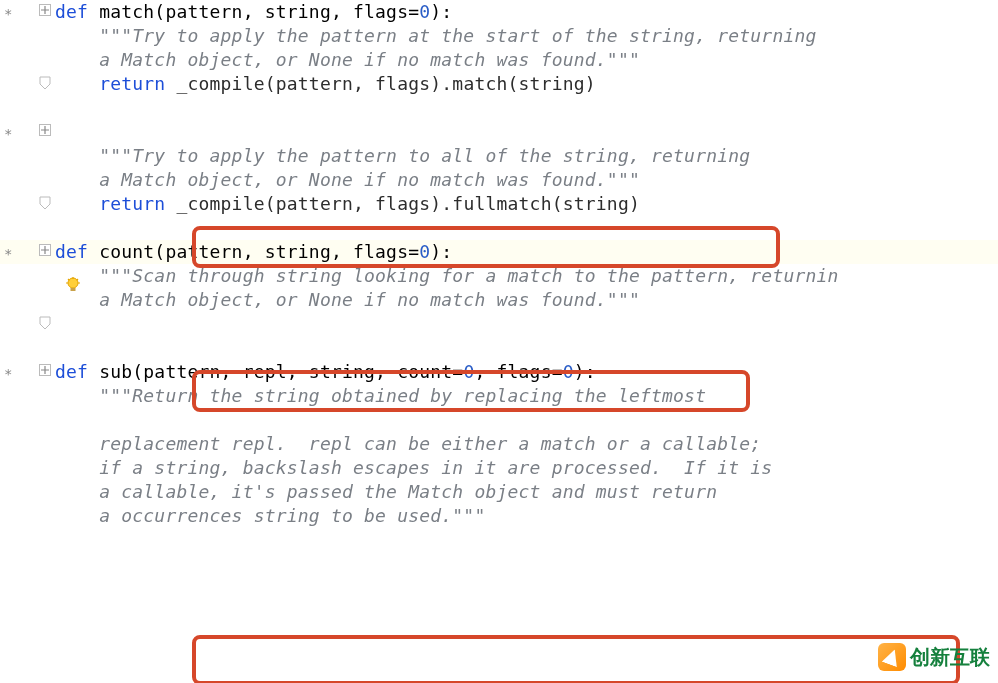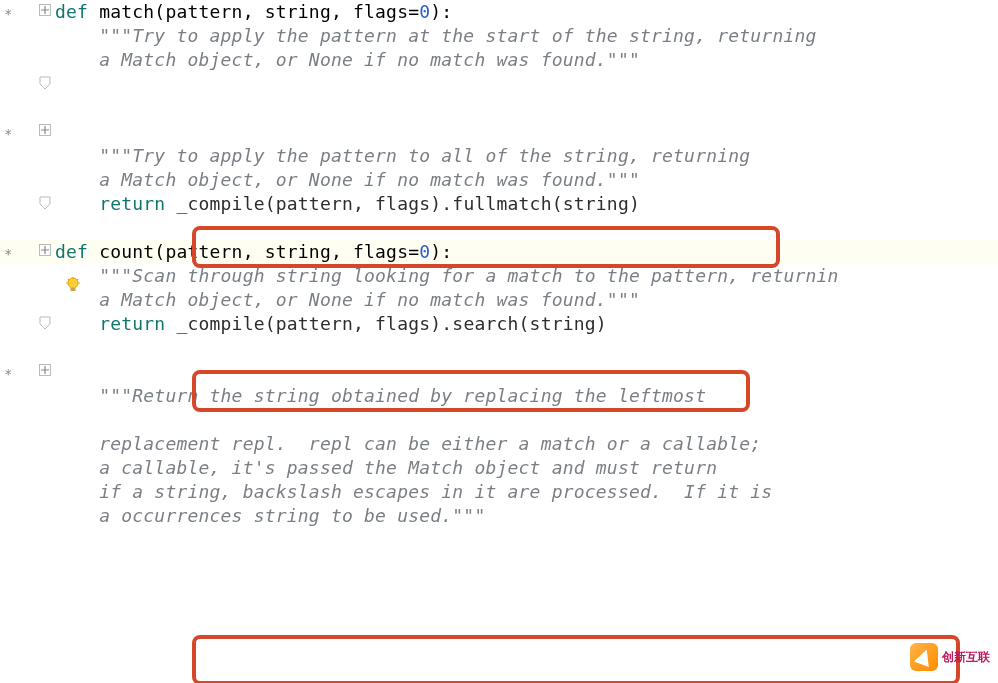--- a/index.html
+++ b/index.html
@@ -5,32 +5,32 @@
   html,body{margin:0;padding:0;background:#fff;font-family:"Menlo","Monaco","Consolas",monospace;font-size:18px;line-height:24px;color:#000;}
   .editor{position:relative;width:998px;height:683px;overflow:hidden;}
   .line{display:flex;align-items:flex-start;position:relative;}
   .gutter{flex:0 0 55px;width:55px;height:24px;position:relative;}
   .star{position:absolute;left:4px;top:2px;color:#888;font-size:14px;}
   .fold{position:absolute;right:4px;top:4px;width:12px;height:12px;}
   .fold svg{display:block;}
   .end-icon{position:absolute;right:4px;top:4px;width:12px;height:14px;}
   .end-icon svg{display:block;}
   .code{white-space:pre;padding-left:0;letter-spacing:0.2px;}
-  .kw{color:#0f766e;}
+  .kw{color:#1d4ed8;}
   .fn{font-weight:400;}
   .num{color:#2a5dc7;}
   .doc{color:#7a7f86;font-style:italic;}
   .hl-call{color:#2d2d2d;}
   .bulb{position:absolute;left:64px;top:276px;width:18px;height:18px;}
   .line-hl{background:#fffef2;}
   .redbox{position:absolute;border:4px solid #d6472a;border-radius:8px;pointer-events:none;}
   .watermark{position:absolute;right:8px;bottom:12px;display:flex;align-items:center;gap:4px;}
   .watermark .logo{width:28px;height:28px;background:linear-gradient(135deg,#ffb347,#ff8c00);border-radius:6px;position:relative;}
   .watermark .logo::after{content:"";position:absolute;inset:6px;background:#fff;clip-path:polygon(50% 0,100% 100%,0 100%);transform:rotate(20deg);}
-  .watermark .txt{font-family:sans-serif;font-size:12px;color:#be185d;font-weight:600;}
+  .watermark .txt{font-family:sans-serif;font-size:20px;color:#15803d;font-weight:600;}
 </style>
 </head>
 <body>
 
 <div class="editor">
 
   <div class="line">
     <div class="gutter">
       <span class="star">*</span>
       <span class="fold">
@@ -51,20 +51,21 @@
       <div class="code">    <span class="doc">a Match object, or None if no match was found."""</span></div>
     </div>
   <div class="line">
       <div class="gutter">
         <span class="end-icon">
           <svg viewBox="0 0 12 14">
             <path d="M1 1 H11 V8 L6 13 L1 8 Z" fill="#fff" stroke="#bbb"></path>
           </svg>
         </span>
       </div>
+      <div class="code">    <span class="kw">return </span><span class="hl-call">_compile(pattern, flags).match(string)</span></div>
     </div>
   <div class="line">
       <div class="gutter"></div>
       <div class="code">&nbsp;</div>
     </div>
 
   <div class="line">
     <div class="gutter">
       <span class="star">*</span>
       <span class="fold">
@@ -126,56 +127,56 @@
       <div class="code">    <span class="doc">a Match object, or None if no match was found."""</span></div>
     </div>
   <div class="line">
       <div class="gutter">
         <span class="end-icon">
           <svg viewBox="0 0 12 14">
             <path d="M1 1 H11 V8 L6 13 L1 8 Z" fill="#fff" stroke="#bbb"></path>
           </svg>
         </span>
       </div>
-      <div class="code">    <span class="kw">return </span><span class="hl-call">_compile(pattern, flags).search(string)</span></div>
     </div>
   <div class="line">
       <div class="gutter"></div>
       <div class="code">&nbsp;</div>
     </div>
 
   <div class="line">
     <div class="gutter">
       <span class="star">*</span>
       <span class="fold">
           <svg viewBox="0 0 12 12">
             <rect x="0.5" y="0.5" width="11" height="11" fill="#fff" stroke="#bbb"></rect>
             <path d="M2 6 H10 M6 2 V10" stroke="#888" stroke-width="1.2"></path>
           </svg>
         </span>
     </div>
+    <div class="code"><span class="kw">def </span><span class="fn">sub</span><span>(pattern, repl, string, count=</span><span class="num">0</span><span>, flags=</span><span class="num">0</span><span>):</span></div>
   </div>
   <div class="line">
       <div class="gutter"></div>
       <div class="code">    <span class="doc">"""Return the string obtained by replacing the leftmost</span></div>
     </div>
   <div class="line">
       <div class="gutter"></div>
     </div>
   <div class="line">
       <div class="gutter"></div>
       <div class="code">    <span class="doc">replacement repl.  repl can be either a match or a callable;</span></div>
     </div>
   <div class="line">
       <div class="gutter"></div>
-      <div class="code">    <span class="doc">a callable, it's passed the Match object and must return</span></div>
+      <div class="code">    <span class="doc">if a string, backslash escapes in it are processed.  If it is</span></div>
     </div>
   <div class="line">
       <div class="gutter"></div>
-      <div class="code">    <span class="doc">if a string, backslash escapes in it are processed.  If it is</span></div>
+      <div class="code">    <span class="doc">a callable, it's passed the Match object and must return</span></div>
     </div>
   <div class="line">
       <div class="gutter"></div>
       <div class="code">    <span class="doc">a occurrences string to be used."""</span></div>
     </div>
 
   <div class="redbox" style="left:192px;top:226px;width:580px;height:34px;"></div>
   <div class="redbox" style="left:192px;top:370px;width:550px;height:34px;"></div>
   <div class="redbox" style="left:192px;top:635px;width:760px;height:42px;"></div>
 

